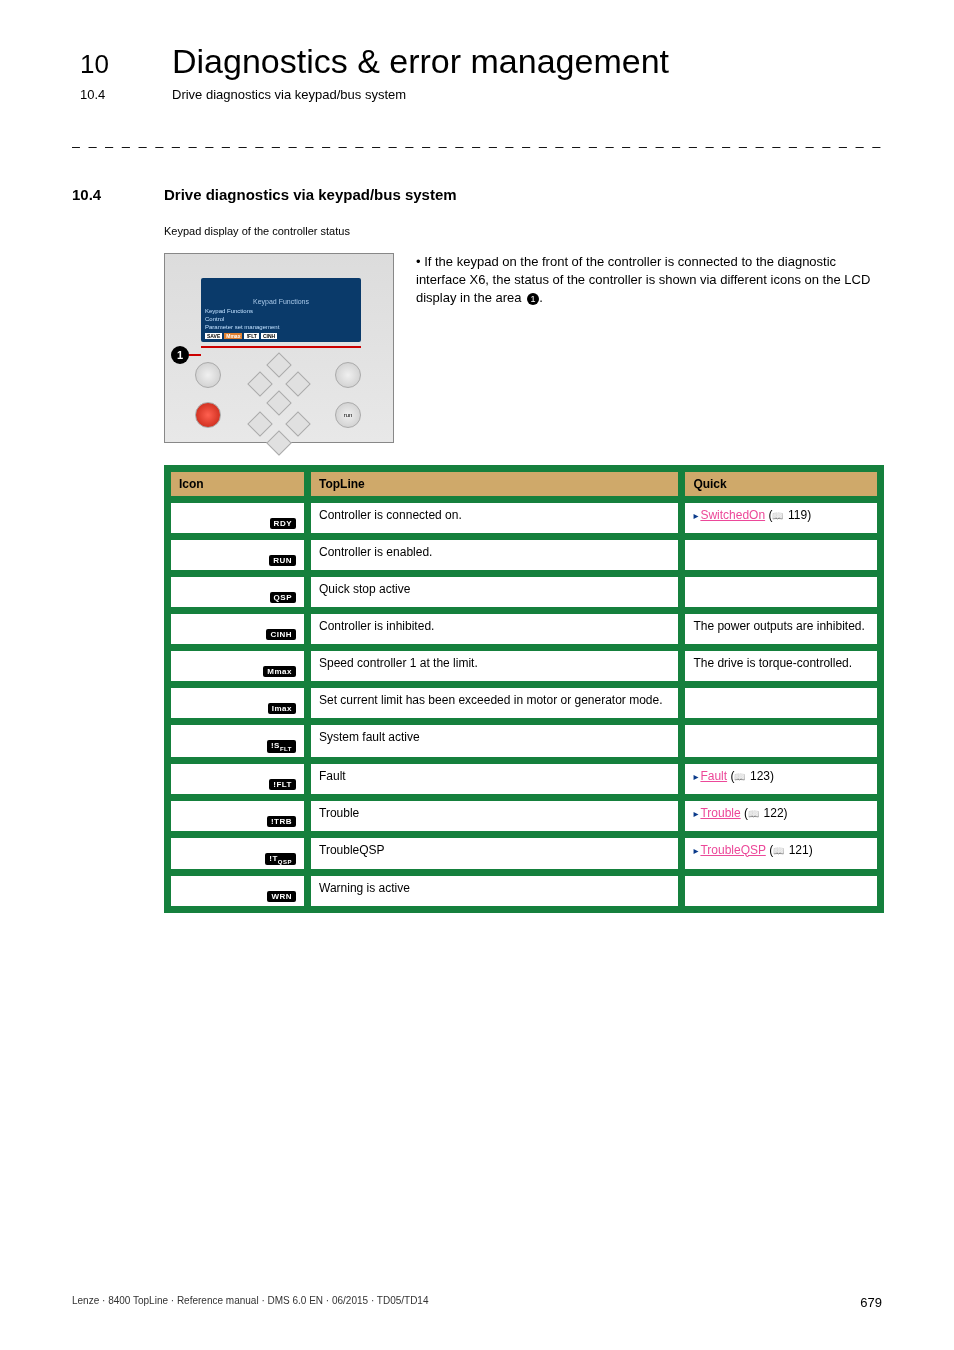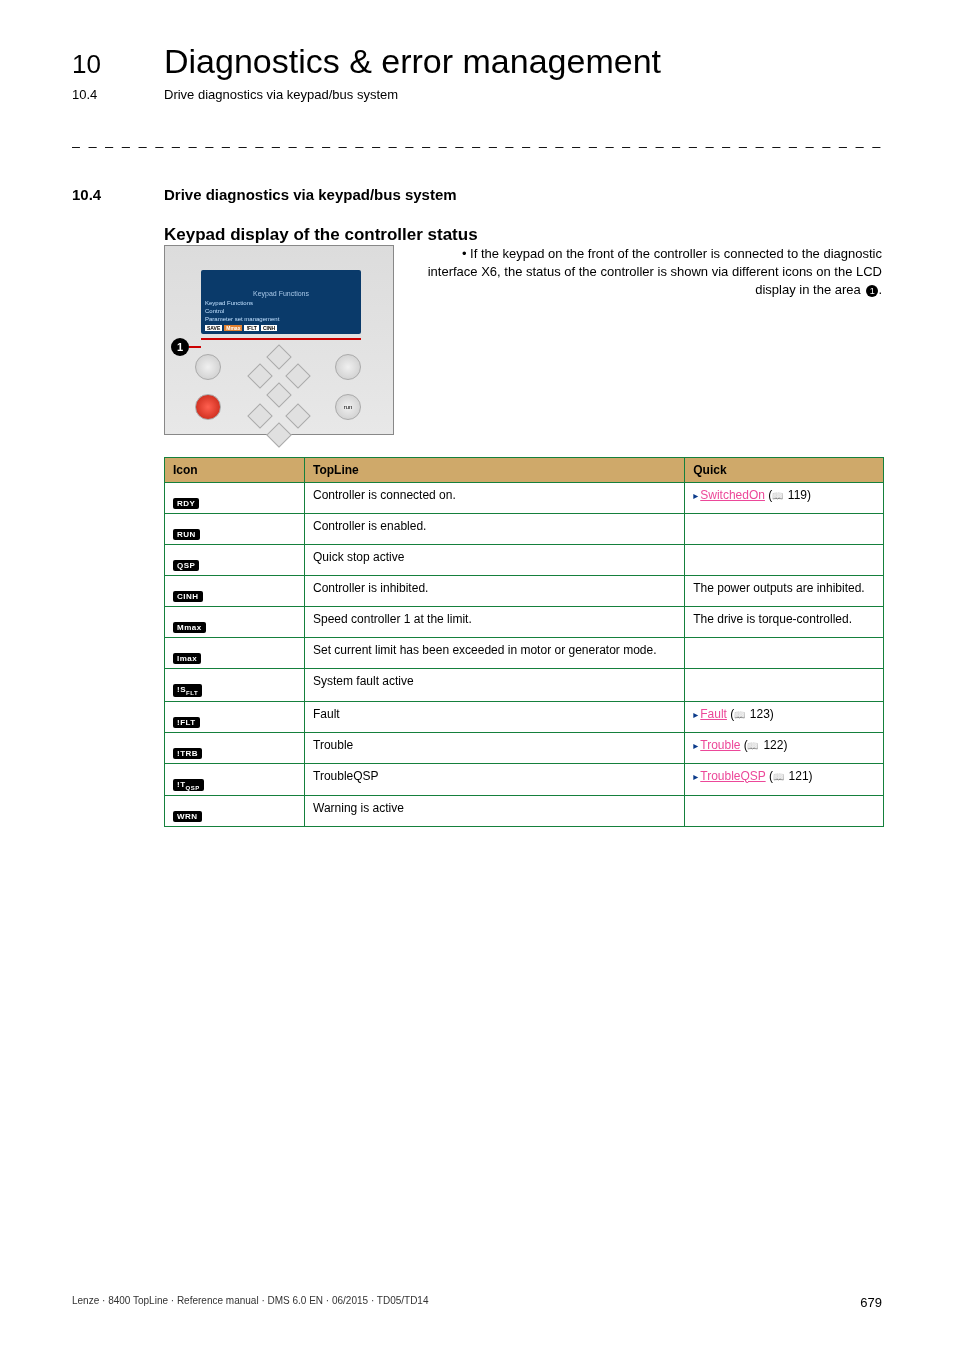--- a/index.html
+++ b/index.html
@@ -7,20 +7,21 @@
       font-family: Arial, Helvetica, sans-serif;
       width: 954px;
       height: 1350px;
       background: #fff;
       color: #000;
       position: relative;
       padding: 0 72px;
     }
     .header-area {
       padding-top: 42px;
+      margin-left: 8px;
     }
     .chapter-row {
       display: flex;
       align-items: baseline;
       margin-bottom: 6px;
     }
     .chapter-num {
       font-size: 26px;
       font-weight: 400;
       width: 92px;
@@ -57,23 +58,24 @@
     .section-num {
       font-size: 15px;
       font-weight: bold;
       width: 92px;
     }
     .section-title {
       font-size: 15px;
       font-weight: bold;
     }
     .subhead {
-      font-size: 17px;
-      font-weight: bold;
+      font-size: 11px;
+      font-weight: normal;
       margin-left: 92px;
+      margin-bottom: 16px;
     }
     .image-text-row {
       display: flex;
       margin-left: 92px;
       gap: 22px;
       margin-bottom: 22px;
       align-items: flex-start;
     }
     .keypad-image {
       width: 230px;
@@ -179,21 +181,20 @@
       width: 18px;
       height: 18px;
       background: #e0e0e0;
       border: 1px solid #aaa;
       transform: rotate(45deg);
     }
     .bullet-text {
       font-size: 13px;
       line-height: 18px;
       flex: 1;
-      text-align: right;
     }
     .bullet-text .bullet-item::before {
       content: "• ";
     }
     .circled-one {
       display: inline-flex;
       width: 12px;
       height: 12px;
       border-radius: 50%;
       background: #000;
@@ -204,32 +205,32 @@
       vertical-align: middle;
       margin-left: 2px;
     }
     table.icon-table {
       margin-left: 92px;
       border-collapse: collapse;
       width: 720px;
       font-size: 12px;
     }
     table.icon-table th, table.icon-table td {
-      border: 1px solid #15803d;
+      border: 7px solid #15803d;
       padding: 5px 8px;
       vertical-align: top;
       text-align: left;
     }
     table.icon-table th {
       background: #cfa96a;
       font-weight: bold;
       color: #000;
     }
     table.icon-table td.icon-cell {
-      text-align: left;
+      text-align: right;
       width: 140px;
       padding-top: 12px;
       padding-bottom: 4px;
     }
     .status-icon {
       display: inline-block;
       background: #000;
       color: #fff;
       font-size: 8px;
       font-weight: bold;

